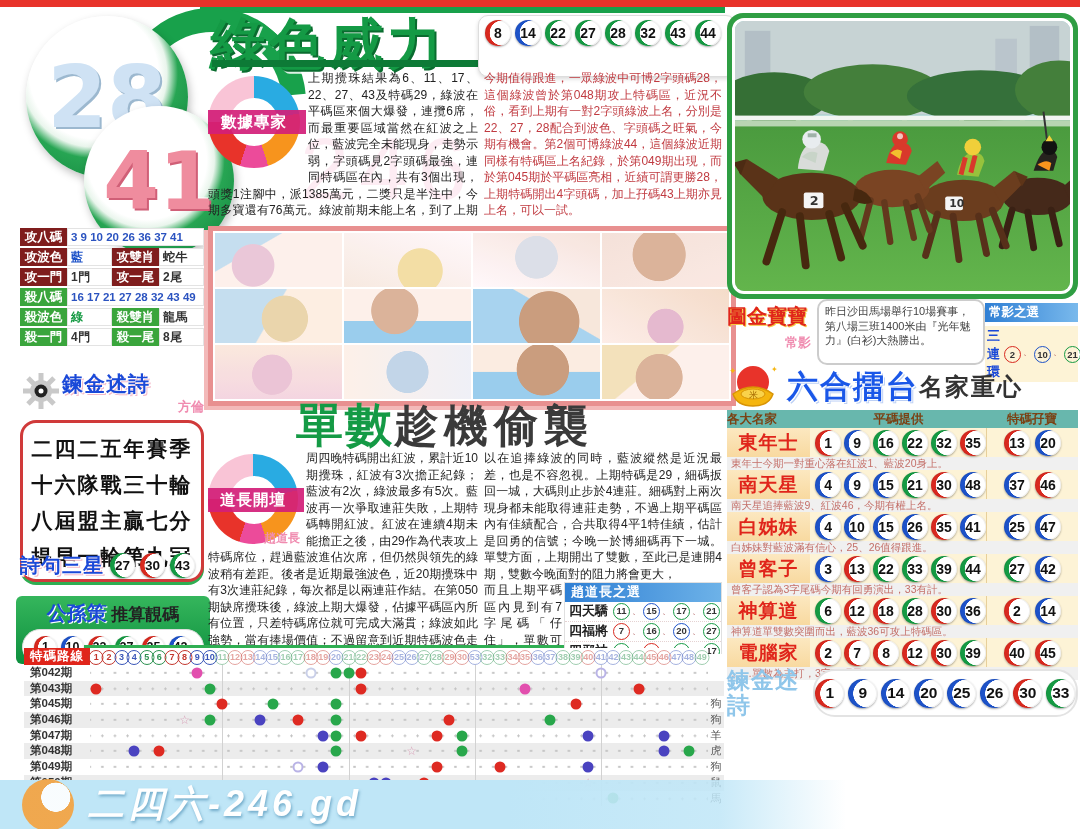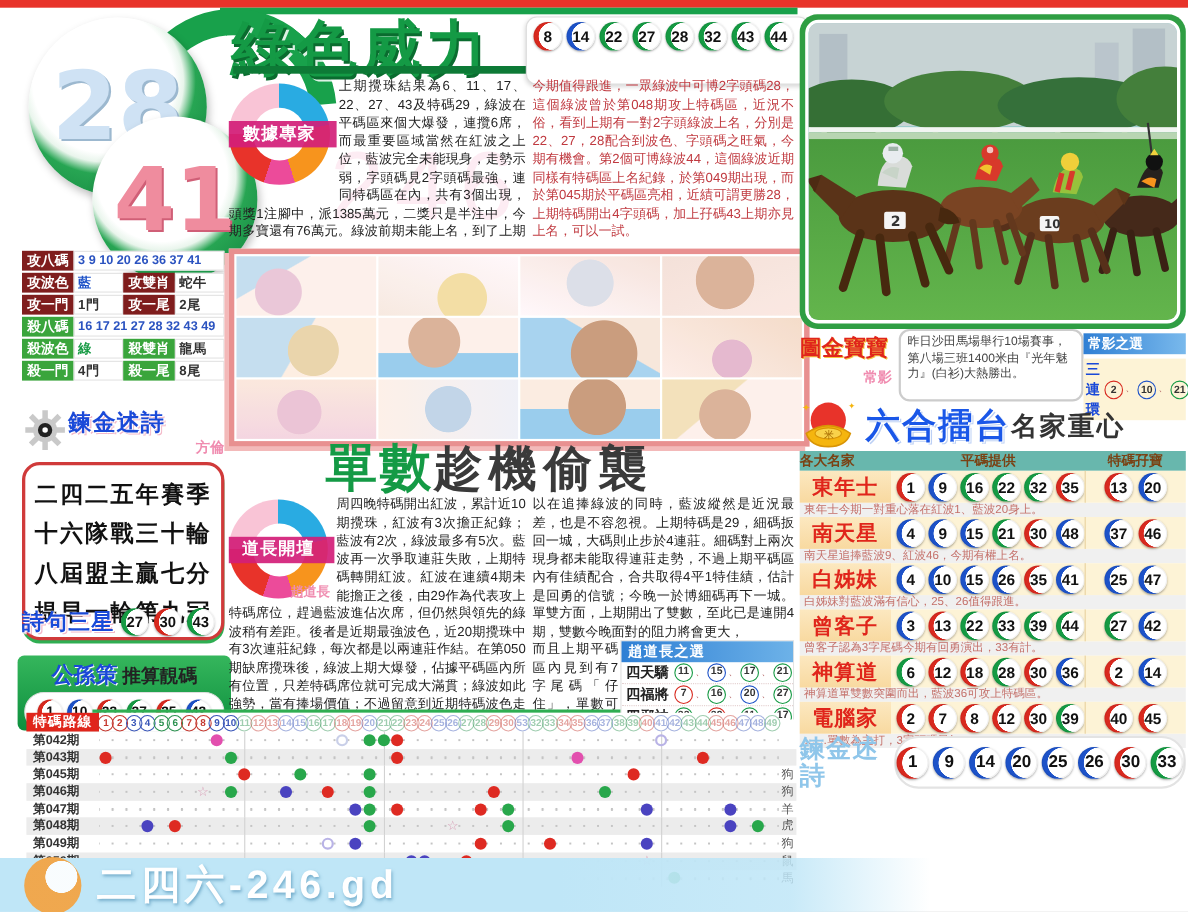--- a/index.html
+++ b/index.html
@@ -172,21 +172,21 @@
   .dc-pink{background:#e24fae;}.dc-lavender{background:transparent;border:2.5px solid #b9b3e6;box-sizing:border-box;}
   .dc-ring{background:transparent;border:2px solid #c9cfe8;box-sizing:border-box;}
   .star{position:absolute;top:50%;transform:translate(-50%,-52%);font-size:12px;color:#d8a0b8;}
   .vl{position:absolute;top:0;bottom:0;width:1px;background:#d2d2d2;}
   
   #wmband{left:0;top:780px;width:846px;height:49px;display:flex;align-items:center;
           background:linear-gradient(90deg,#bfe6f7 0 60%,rgba(191,230,247,.85) 85%,rgba(191,230,247,0));}
   #wmlogo{width:52px;height:52px;border-radius:50%;margin-left:22px;flex:none;
           background:radial-gradient(circle at 65% 35%,#fff 0 30%,#f5a13c 31% 100%);opacity:.9;}
   #wmtext{font-size:36px;font-weight:800;color:#fff;letter-spacing:4px;margin-left:14px;
-          text-shadow:1px 2px 3px rgba(60,130,170,.6);}
+          text-shadow:1px 2px 3px rgba(60,130,170,.6);font-style:italic;}
   
   .icon-star{width:44px;height:44px;flex:none;}
   .icon-gear{width:42px;height:42px;flex:none;}
   .icon-ingot{width:52px;height:46px;flex:none;margin-right:8px;}
 </style>
 </head>
 <body>
 
 <div id="page">
 

